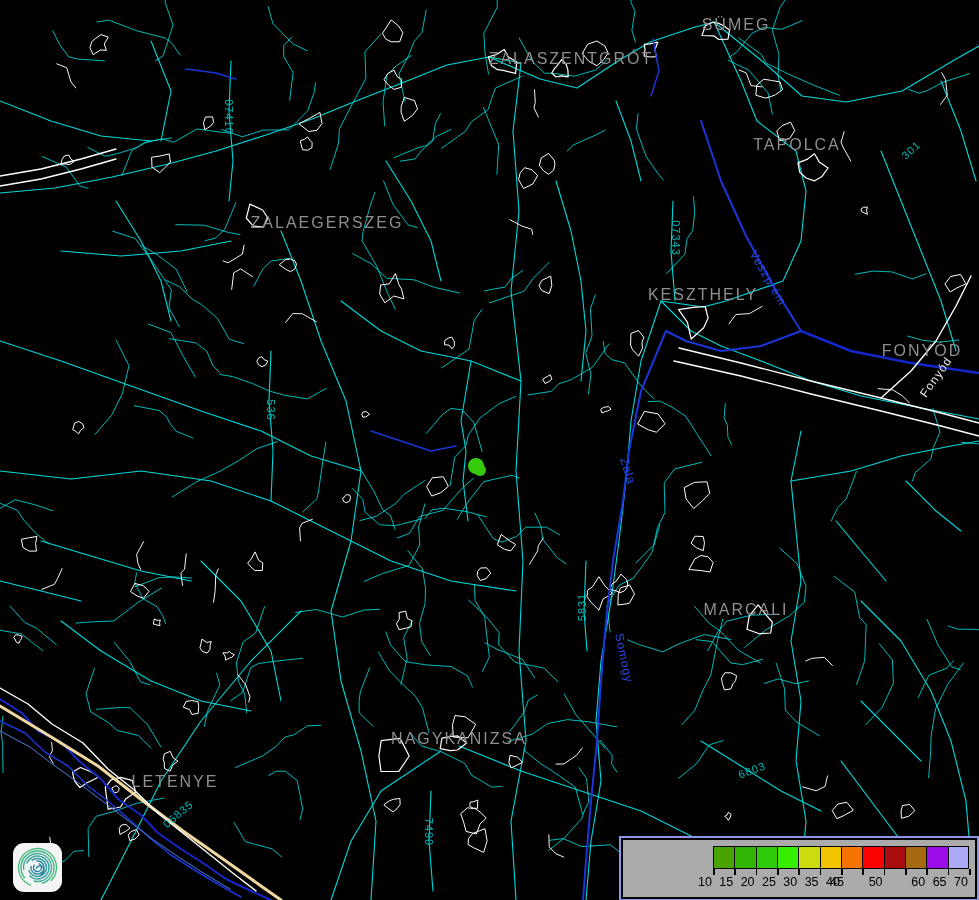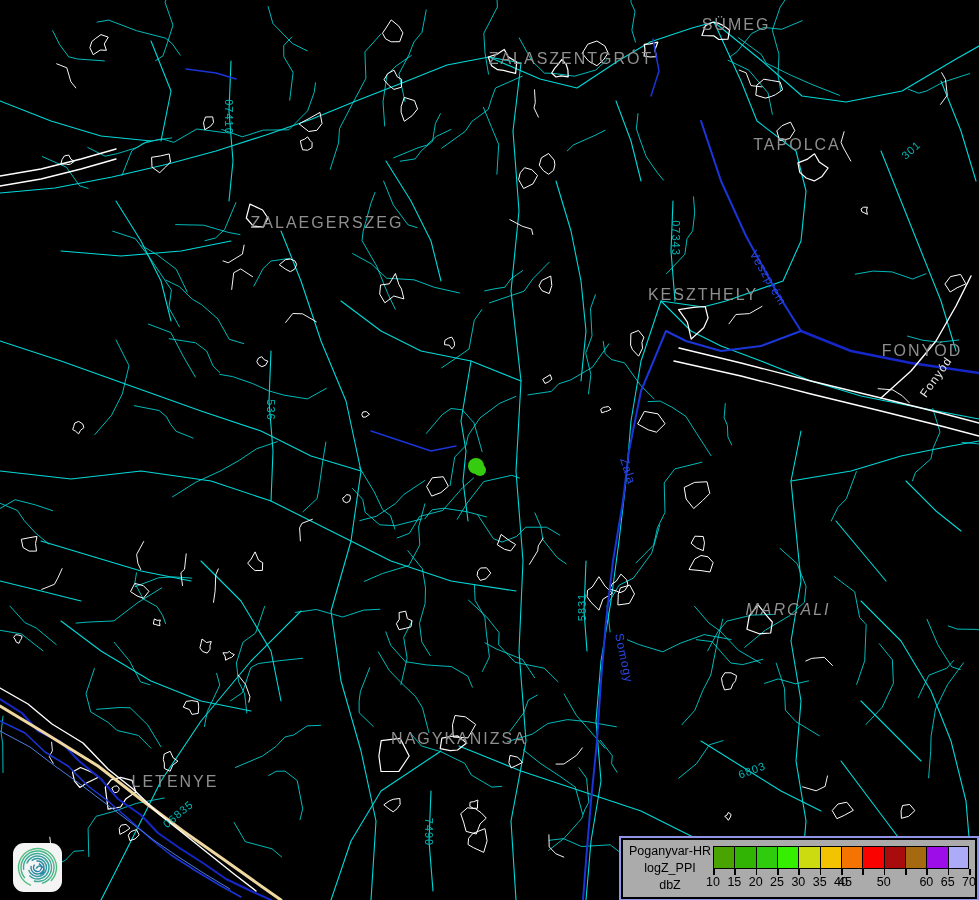--- a/index.html
+++ b/index.html
@@ -23,21 +23,21 @@
     z-index:6;box-sizing:border-box;
   }
   .legend-text{
     position:absolute;left:4px;top:3px;width:86px;text-align:center;
     color:#000;font-size:12.5px;line-height:1.35;
   }
   .legend-bar{position:absolute;left:90px;top:6px;width:256px;height:50px;}
   .legend-cell{position:absolute;top:0;height:23px;border:1.5px solid #000;box-sizing:border-box;}
   .legend-tick{position:absolute;top:23px;width:1.5px;height:6px;background:#000;}
   .legend-ticklabel{
-    position:absolute;top:29px;width:30px;margin-left:-15px;text-align:center;
+    position:absolute;top:29px;width:30px;margin-left:-15px;text-align:left;
     color:#000;font-size:12.5px;
   }
   .logo{
     position:absolute;left:13px;top:843px;width:49px;height:49px;
     background:#f4f4f4;border-radius:11px;z-index:6;
   }
   .logo svg{position:absolute;left:0;top:0;}
 </style>
 </head>
 <body>
@@ -321,44 +321,39 @@
       <circle cx="480" cy="470" r="6" fill="#35cc10"></circle>
     </svg>
 
   <div class="labels-layer" id="labels-layer">
       <div class="map-label city-label" style="left: 571px; top: 59px;">ZALASZENTGRÓT</div>
       <div class="map-label city-label" style="left: 736px; top: 25px;">SÜMEG</div>
       <div class="map-label city-label" style="left: 797px; top: 145px;">TAPOLCA</div>
       <div class="map-label city-label" style="left: 327px; top: 223px;">ZALAEGERSZEG</div>
       <div class="map-label city-label" style="left: 703px; top: 295px; text-align: right;">KESZTHELY</div>
       <div class="map-label city-label" style="left: 922px; top: 351px;">FONYÓD</div>
-      <div class="map-label city-label" style="left: 788px; top: 610px; font-style: italic;">MARCALI</div>
+      <div class="map-label city-label" style="left: 746px; top: 610px;">MARCALI</div>
       <div class="map-label city-label" style="left: 459px; top: 739px;">NAGYKANIZSA</div>
       <div class="map-label city-label" style="left: 175px; top: 782px;">LETENYE</div>
       <div class="map-label road-label" style="left: 229px; top: 117px; transform: translate(-50%, -50%) rotate(90deg);">07410</div>
       <div class="map-label road-label" style="left: 676px; top: 238px; transform: translate(-50%, -50%) rotate(90deg);">07343</div>
       <div class="map-label road-label" style="left: 911px; top: 150px; transform: translate(-50%, -50%) rotate(-42deg);">301</div>
       <div class="map-label road-label" style="left: 271px; top: 410px; transform: translate(-50%, -50%) rotate(90deg);">536</div>
       <div class="map-label road-label" style="left: 582px; top: 607px; transform: translate(-50%, -50%) rotate(-90deg);">5831</div>
       <div class="map-label road-label" style="left: 178px; top: 814px; transform: translate(-50%, -50%) rotate(-40deg);">06835</div>
       <div class="map-label road-label" style="left: 429px; top: 832px; transform: translate(-50%, -50%) rotate(90deg);">7490</div>
       <div class="map-label road-label" style="left: 752px; top: 770px; transform: translate(-50%, -50%) rotate(-20deg);">6803</div>
       <div class="map-label annot-label" style="left: 768px; top: 278px; transform: translate(-50%, -50%) rotate(60deg); color: rgb(41, 71, 232);">Veszprém</div>
       <div class="map-label annot-label" style="left: 628px; top: 471px; transform: translate(-50%, -50%) rotate(72deg); color: rgb(41, 71, 232);">Zala</div>
       <div class="map-label annot-label" style="left: 624px; top: 658px; transform: translate(-50%, -50%) rotate(78deg); color: rgb(41, 71, 232);">Somogy</div>
       <div class="map-label annot-label" style="left: 936px; top: 377px; transform: translate(-50%, -50%) rotate(-55deg); color: rgb(232, 232, 232);">Fonyód</div>
     </div>
 
 
   <div class="legend">
-    <div class="legend-text">
-      <div>Poganyvar-HR</div>
-      <div>logZ_PPI</div>
-      <div>dbZ</div>
-    </div>
     <div class="legend-bar" id="legend-bar">
         <div class="legend-cell" style="left: 0px; width: 22.8333px; background: rgb(73, 163, 1);"></div>
         <div class="legend-cell" style="left: 21.3333px; width: 22.8333px; background: rgb(49, 180, 4);"></div>
         <div class="legend-cell" style="left: 42.6667px; width: 22.8333px; background: rgb(46, 204, 13);"></div>
         <div class="legend-cell" style="left: 64px; width: 22.8333px; background: rgb(53, 238, 0);"></div>
         <div class="legend-cell" style="left: 85.3333px; width: 22.8333px; background: rgb(203, 219, 16);"></div>
         <div class="legend-cell" style="left: 106.667px; width: 22.8333px; background: rgb(243, 195, 0);"></div>
         <div class="legend-cell" style="left: 128px; width: 22.8333px; background: rgb(245, 115, 0);"></div>
         <div class="legend-cell" style="left: 149.333px; width: 22.8333px; background: rgb(249, 2, 0);"></div>
         <div class="legend-cell" style="left: 170.667px; width: 22.8333px; background: rgb(168, 12, 12);"></div>

